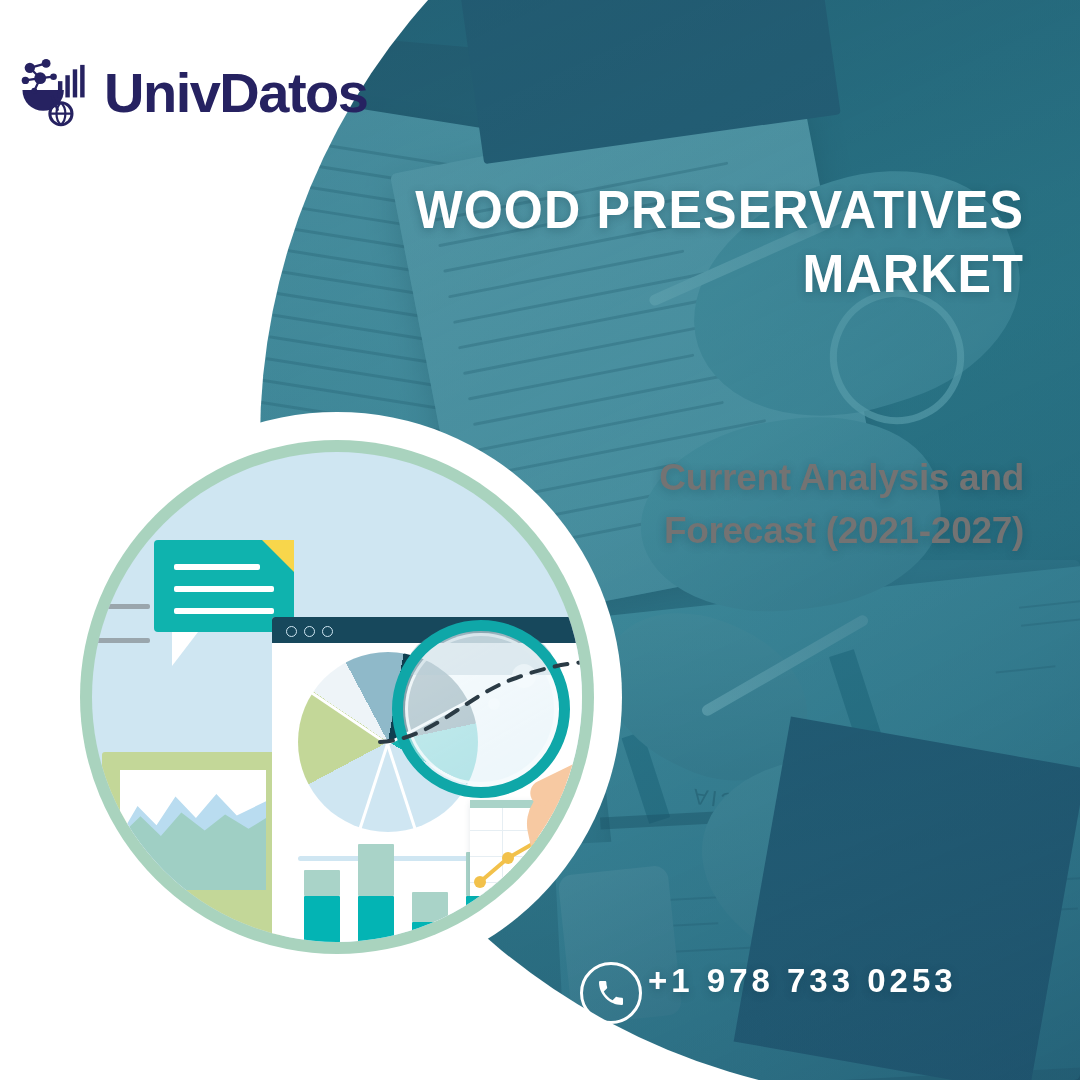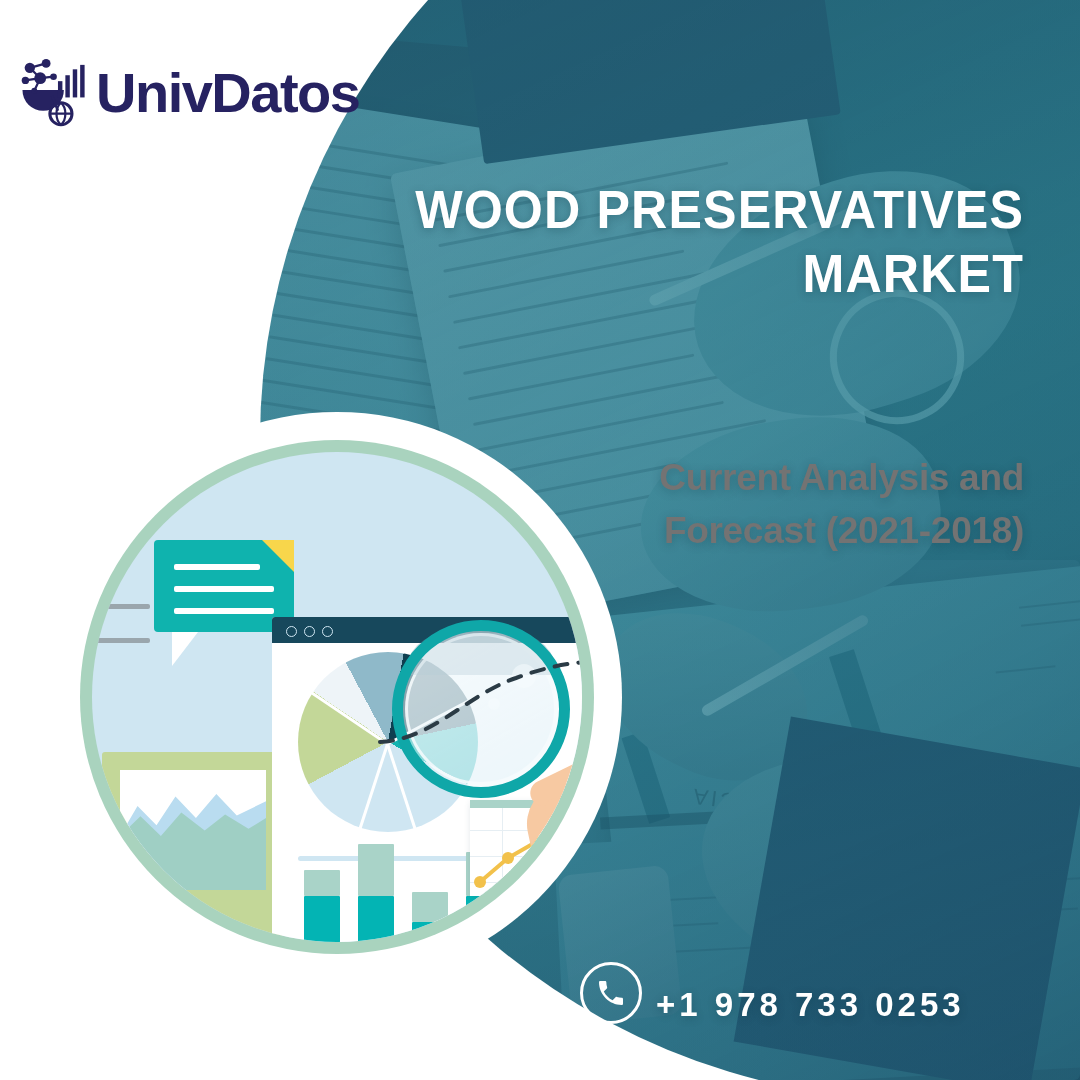--- a/index.html
+++ b/index.html
@@ -163,35 +163,35 @@
   .sleeve{left:474px;top:300px;width:90px;height:60px;background:#ffffff;
      border-radius:26px;transform:rotate(-30deg);}
   .sleeve2{left:452px;top:318px;width:74px;height:46px;background:#f2f7fa;
      border-radius:20px;transform:rotate(-34deg);}
 
   
   .tri-teal{left:470px;top:112px;width:0;height:0;
      border-top:22px solid #0fa7a8;border-right:30px solid transparent;}
 
   
-  .logo{position:absolute;left:18px;top:56px;display:flex;align-items:center;gap:4px;}
+  .logo{position:absolute;left:18px;top:56px;display:flex;align-items:center;gap:12px;}
   .logo-mark{width:74px;height:74px;}
   .logo-text{font-size:56px;font-weight:700;color:#262261;letter-spacing:-1.5px;
      font-family:"Liberation Sans",sans-serif;line-height:1;}
 
   
   .title{position:absolute;left:300px;top:178px;width:724px;text-align:right;
      color:#ffffff;font-weight:700;font-size:54px;line-height:1.18;
      letter-spacing:1.2px;font-family:"Liberation Sans",sans-serif;
      text-shadow:0 2px 10px rgba(10,45,60,.30);transform:scaleX(.93);transform-origin:right center;}
   .subtitle{position:absolute;left:540px;top:452px;width:484px;text-align:right;
      color:#737373;font-weight:700;font-size:37px;line-height:1.42;
      font-family:"Liberation Sans",sans-serif;letter-spacing:-.3px;
      text-shadow:0 2px 10px rgba(10,45,60,.28);}
-  .contact{position:absolute;left:580px;top:962px;display:flex;align-items:flex-end;gap:14px;}
+  .contact{position:absolute;left:580px;top:962px;display:flex;align-items:flex-start;gap:6px;}
   .phone-badge{width:56px;height:56px;border:3px solid #ffffff;border-radius:50%;
      display:flex;align-items:center;justify-content:center;flex:0 0 auto;}
   .phone-num{color:#ffffff;font-weight:700;font-size:33px;letter-spacing:4px;
      font-family:"Liberation Sans",sans-serif;
      text-shadow:0 2px 8px rgba(10,45,60,.30);}
 </style>
 </head>
 <body>
 
 <div id="poster">
@@ -382,21 +382,21 @@
     <span class="logo-text">UnivDatos</span>
   </div>
 
   <div class="title">
     <div>WOOD PRESERVATIVES</div>
     <div>MARKET</div>
   </div>
 
   <div class="subtitle">
     <div>Current Analysis and</div>
-    <div>Forecast (2021-2018)</div>
+    <div>Forecast (2021-2027)</div>
   </div>
 
   <div class="contact">
     <span class="phone-badge">
       <svg width="32" height="32" viewBox="0 0 24 24">
         <path fill="#ffffff" d="M6.6 10.8c1.4 2.8 3.8 5.2 6.6 6.6l2.2-2.2c.3-.3.7-.4 1-.2 1.2.4 2.4.6 3.6.6.6 0 1 .4 1 1V20c0 .6-.4 1-1 1C10.7 21 3 13.3 3 4c0-.6.4-1 1-1h3.5c.6 0 1 .4 1 1 0 1.3.2 2.5.6 3.6.1.4 0 .7-.2 1l-2.3 2.2z"></path>
       </svg>
     </span>
     <span class="phone-num">+1 978 733 0253</span>
   </div>

